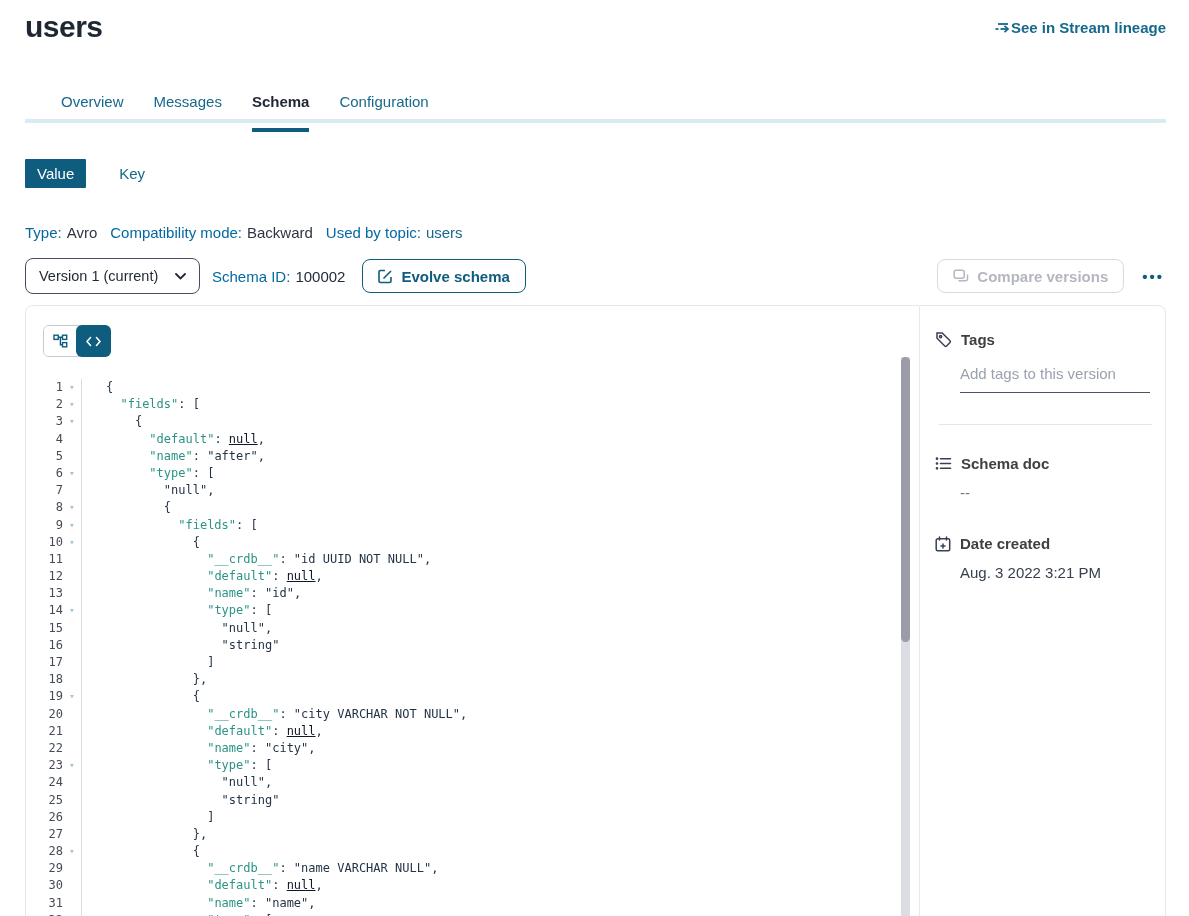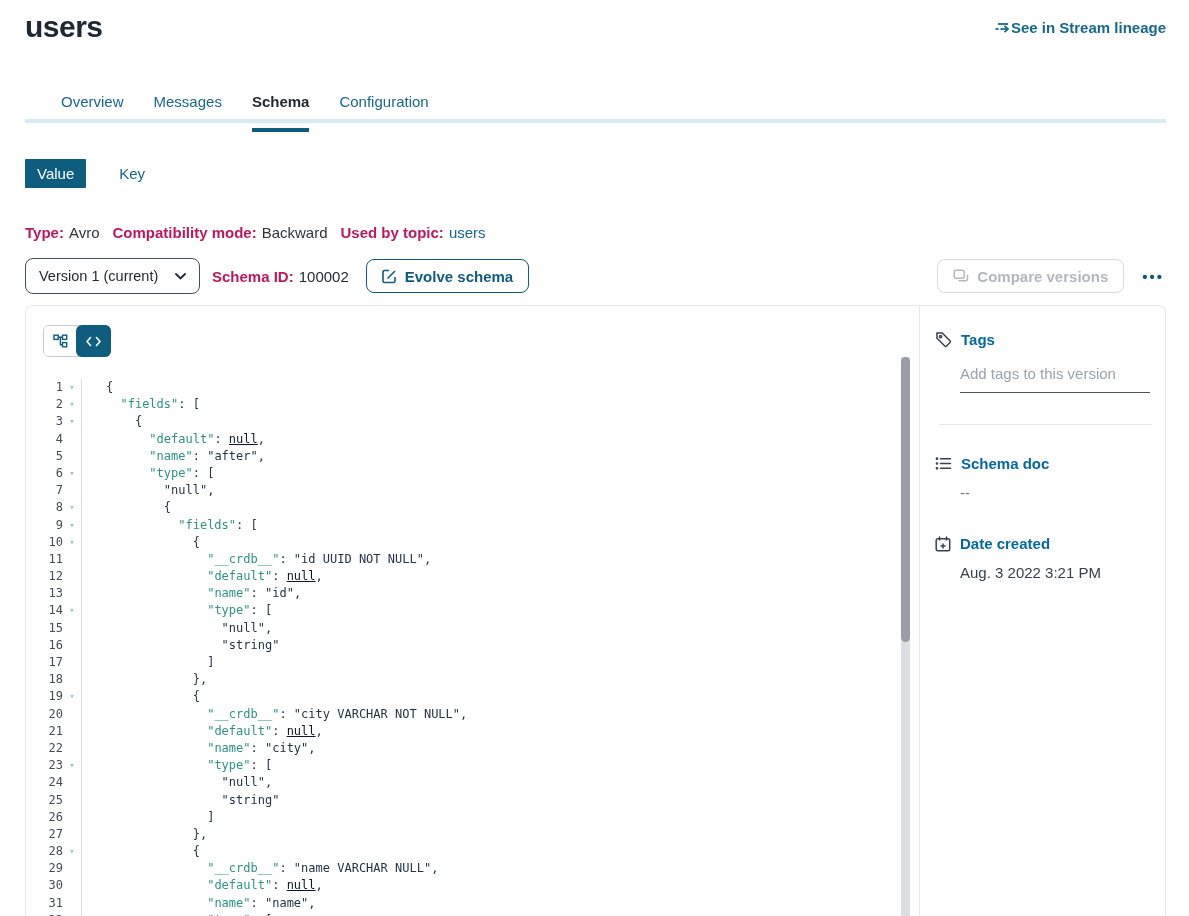--- a/index.html
+++ b/index.html
@@ -21,21 +21,21 @@
 
   
   .vk-row { margin-top:36px; display:flex; align-items:center; }
   .vk-btn { font-size:15px; padding:6px 12px; border-radius:1px; }
   .vk-btn.active { background:#0e5c7e; color:#ffffff; }
   .vk-key { margin-left:33px; color:#17698b; font-size:15px; cursor:pointer; }
 
   
   .meta-row { margin-top:36px; display:flex; gap:13px; font-size:15px; color:#2c3542; }
   .meta-pair { display:flex; gap:5px; }
-  .meta-label { font-weight:bold; color:#be185d; }
+  .meta-label { font-weight:normal; color:#0369a1; }
   .meta-link { color:#17698b; cursor:pointer; }
 
   
   .version-row { margin-top:17px; display:flex; align-items:center; }
   .select { width:175px; height:36px; border:1px solid #424e60; border-radius:8px;
     display:flex; align-items:center; justify-content:space-between; padding:0 13px; font-size:14.5px; color:#1f2732; cursor:pointer; }
   .schema-id { margin-left:12px; display:flex; gap:5px; font-size:15px; }
   .btn { height:34px; border-radius:8px; display:flex; align-items:center; gap:8px;
     font-size:15px; font-weight:bold; background:#fff; cursor:pointer; border:1px solid; padding:0 15px; }
   .btn-compare { margin-left:auto; color:#b4b6c0; border-color:#dadbe0; cursor:default; }
@@ -61,21 +61,21 @@
   .t-k { color:#2b9386; }
   .t-s { color:#243447; }
   .t-p { color:#243447; }
   .t-n { color:#0f172a;text-decoration:underline; }
 
   
   .sb-track { position:absolute; top:51px; bottom:0; right:9px; width:9px; background:#dcdde3; }
   .sb-thumb { position:absolute; top:0; left:0; width:9px; height:285px; background:#9b9ba9; border-radius:5px; cursor:pointer; }
 
   
-  .sb-head { display:flex; align-items:center; gap:9px; font-size:15px; font-weight:bold; color:#0369a1; }
+  .sb-head { display:flex; align-items:center; gap:9px; font-size:15px; font-weight:bold; color:#404040; }
   .sb-icon { display:flex; color:#394151; }
   .tags-input { display:block; width:190px; margin:13px 0 0 25px; border:none; outline:none;
     border-bottom:1px solid #4a5263; font-size:15px; padding:4px 0 10px; color:#202939; font-family:"Liberation Sans",sans-serif; }
   .tags-input::placeholder { color:#9aa2ae; }
   .sb-divider { border:none; border-top:1px solid #e5e6ea; margin:31px 0 0 4px; width:213px; }
   .sb-value { margin:12px 0 0 25px; font-size:15px; color:#717a87; }
   .sb-value.dark { color:#38404e; }
   .mt30 { margin-top:30px; } .mt34 { margin-top:34px; }
 </style>
 </head>

